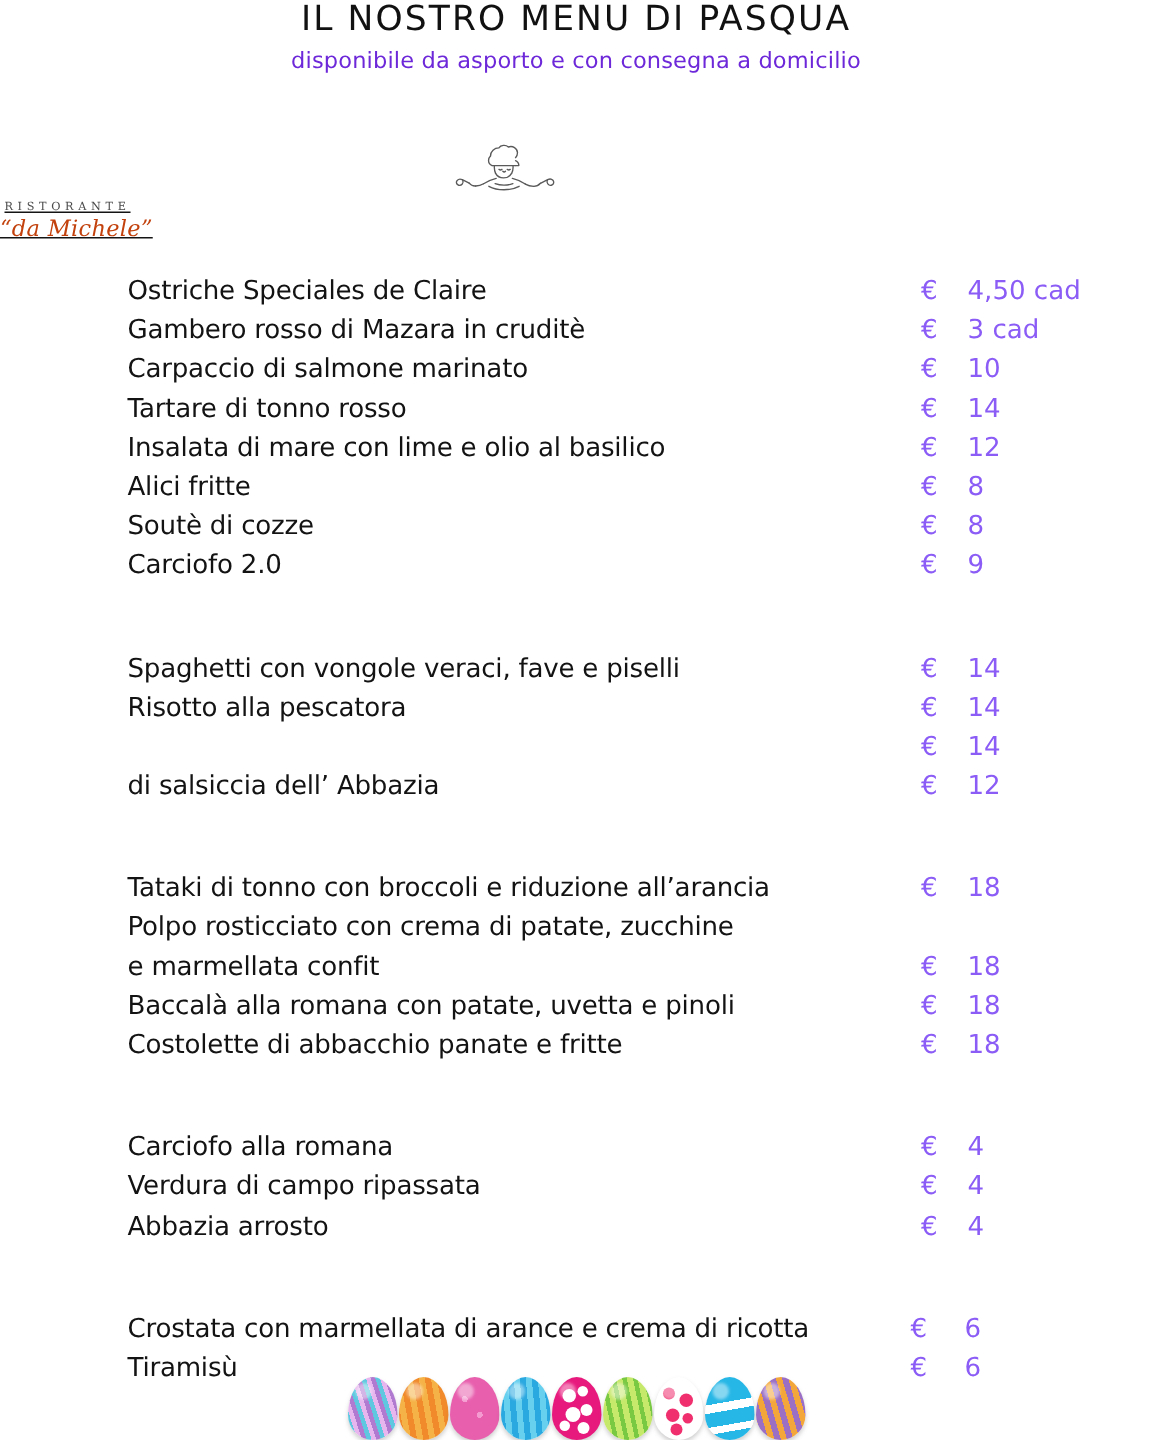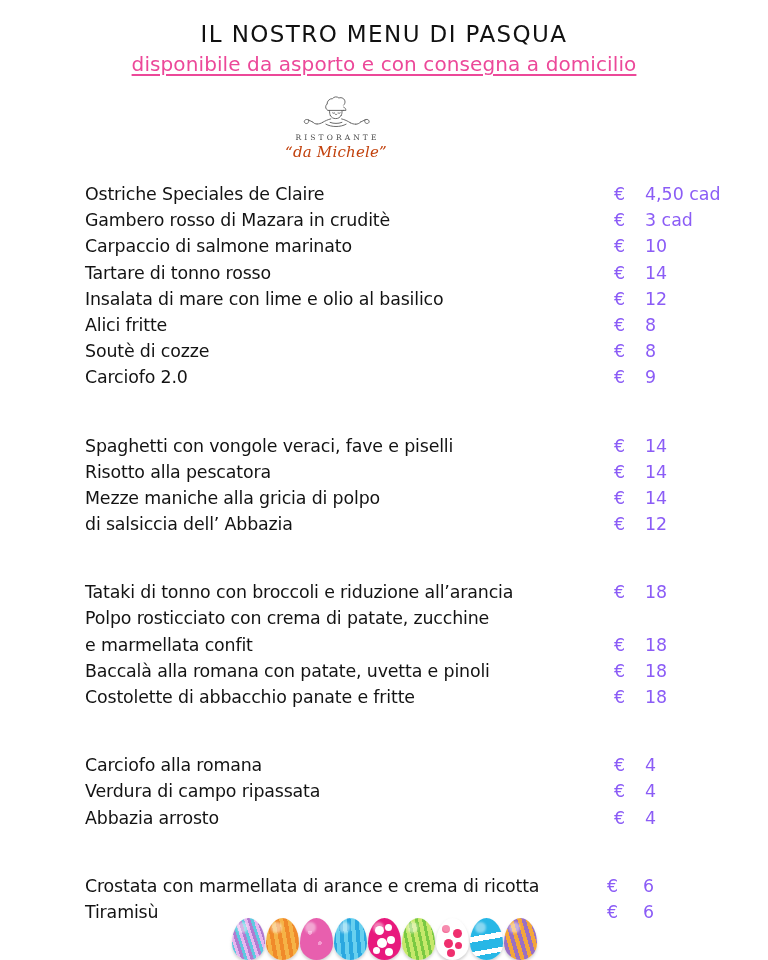--- a/index.html
+++ b/index.html
@@ -25,48 +25,47 @@
   
   .header {
     position: absolute;
     top: 0;
     left: 0;
     width: 768px;
     text-align: center;
   }
   .menu-title {
     margin: 0;
-    padding-top: 21px;
     font-family: "DejaVu Sans", sans-serif;
     font-size: 23px;
     font-weight: 400;
     letter-spacing: 1.4px;
     color: #111111;
     white-space: nowrap;
   }
   .menu-subtitle {
     margin: 0;
     padding-top: 5px;
     font-family: "DejaVu Sans", sans-serif;
-    font-size: 20px;
+    font-size: 15px;
     font-weight: 400;
     letter-spacing: 0.1px;
-    color: #ec4899;
-    text-decoration: underline;
+    color: #6d28d9;
     text-underline-offset: 3px;
     white-space: nowrap;
   }
 
   
   .logo-block {
     position: absolute;
     top: 94px;
     left: 0;
     width: 672px;
-    text-align: center;
+    text-align: left;
+    text-decoration: underline;
   }
   .logo-mark {
     display: block;
     margin: 0 auto;
     width: 78px;
     height: 38px;
   }
   .logo-ristorante {
     margin: 0;
     padding-top: 1px;
@@ -217,21 +216,21 @@
         <div class="row"><span class="row-name">Carpaccio di salmone marinato</span><span class="row-price"><span class="cur">€</span><span class="amt">10</span></span></div>
         <div class="row"><span class="row-name">Tartare di tonno rosso</span><span class="row-price"><span class="cur">€</span><span class="amt">14</span></span></div>
         <div class="row"><span class="row-name">Insalata di mare con lime e olio al basilico</span><span class="row-price"><span class="cur">€</span><span class="amt">12</span></span></div>
         <div class="row"><span class="row-name">Alici fritte</span><span class="row-price"><span class="cur">€</span><span class="amt">8</span></span></div>
         <div class="row"><span class="row-name">Soutè di cozze</span><span class="row-price"><span class="cur">€</span><span class="amt">8</span></span></div>
         <div class="row"><span class="row-name">Carciofo 2.0</span><span class="row-price"><span class="cur">€</span><span class="amt">9</span></span></div>
       </div>
       <div class="section">
         <div class="row"><span class="row-name">Spaghetti con vongole veraci, fave e piselli</span><span class="row-price"><span class="cur">€</span><span class="amt">14</span></span></div>
         <div class="row"><span class="row-name">Risotto alla pescatora</span><span class="row-price"><span class="cur">€</span><span class="amt">14</span></span></div>
-        <div class="row"><span class="row-name">Mezze maniche alla gricia di polpo</span><span class="row-price"><span class="cur">€</span><span class="amt">14</span></span></div>
+        <div class="row"><span class="row-price"><span class="cur">€</span><span class="amt">14</span></span></div>
         <div class="row"><span class="row-name">di salsiccia dell’ Abbazia</span><span class="row-price"><span class="cur">€</span><span class="amt">12</span></span></div>
       </div>
       <div class="section">
         <div class="row"><span class="row-name">Tataki di tonno con broccoli e riduzione all’arancia</span><span class="row-price"><span class="cur">€</span><span class="amt">18</span></span></div>
         <div class="row row--noprice"><span class="row-name">Polpo rosticciato con crema di patate, zucchine</span></div>
         <div class="row"><span class="row-name">e marmellata confit</span><span class="row-price"><span class="cur">€</span><span class="amt">18</span></span></div>
         <div class="row"><span class="row-name">Baccalà alla romana con patate, uvetta e pinoli</span><span class="row-price"><span class="cur">€</span><span class="amt">18</span></span></div>
         <div class="row"><span class="row-name">Costolette di abbacchio panate e fritte</span><span class="row-price"><span class="cur">€</span><span class="amt">18</span></span></div>
       </div>
       <div class="section">

